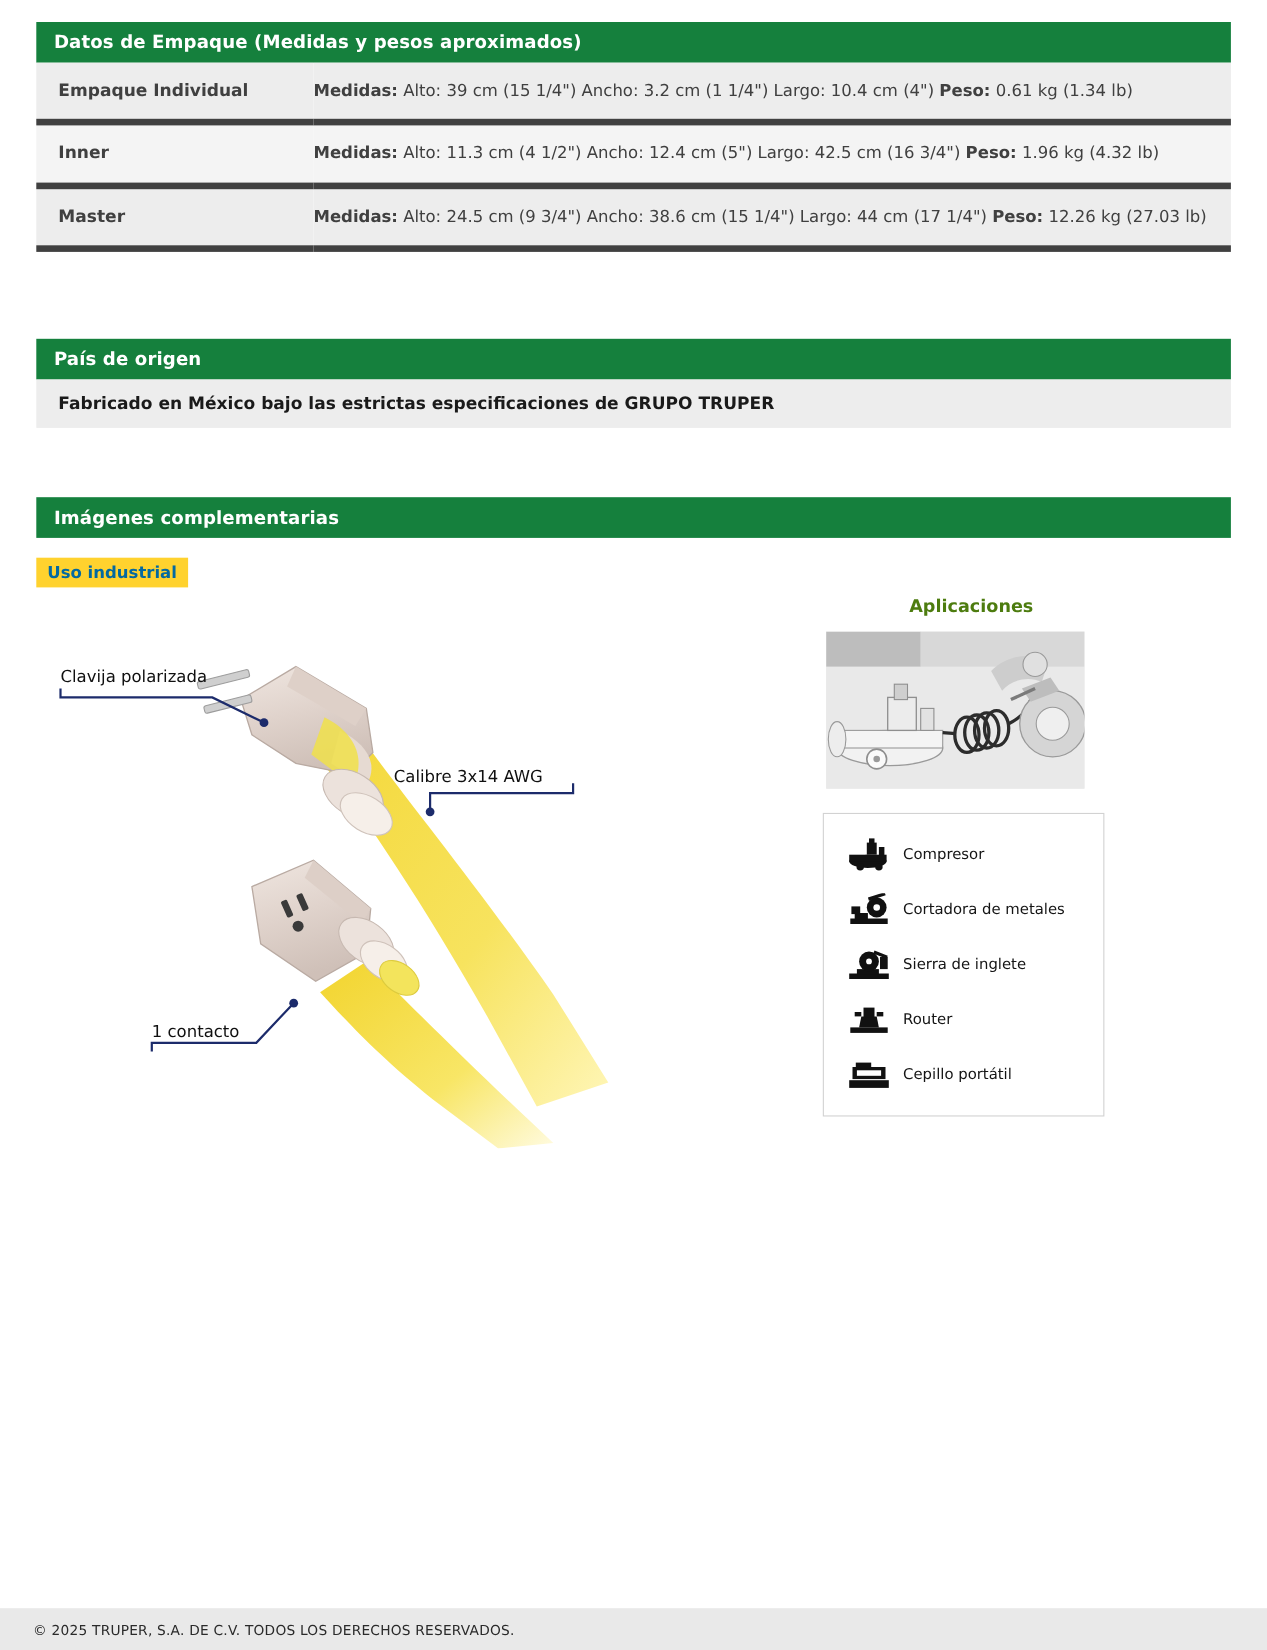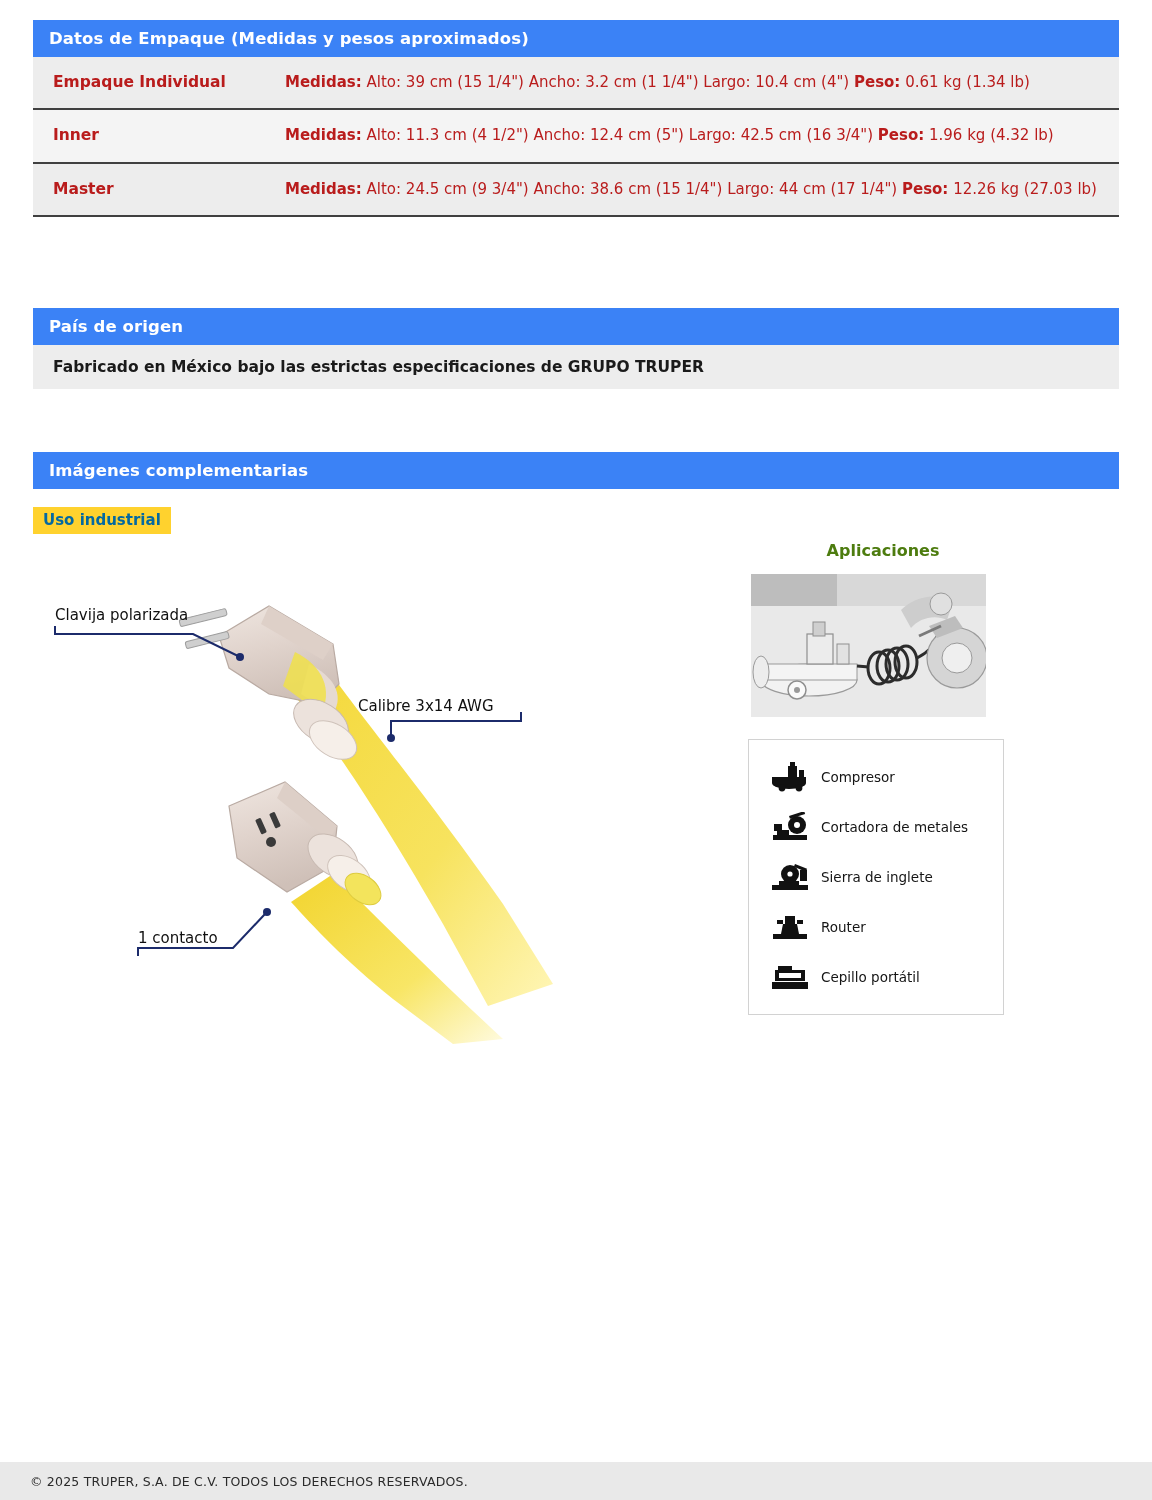--- a/index.html
+++ b/index.html
@@ -17,21 +17,21 @@
   }
 
   .page {
     position: relative;
     width: 1152px;
     height: 1500px;
   }
 
   
   .section-bar {
-    background: #3b82f6;
+    background: #15803d;
     color: #ffffff;
     font-weight: bold;
     font-size: 16.5px;
     padding: 9px 0 9px 16px;
     letter-spacing: .1px;
   }
 
   
   .pack-wrap {
     position: absolute;
@@ -43,23 +43,23 @@
     width: 100%;
     border-collapse: collapse;
     table-layout: fixed;
   }
   .pack-table tr { background: #ededed; }
   .pack-table tr.alt { background: #f4f4f4; }
   .pack-table td {
     padding: 14px 12px 14px 0;
     vertical-align: top;
     font-size: 15px;
-    color: #b91c1c;
+    color: #404040;
     line-height: 1.5;
-    border-bottom: 2px solid #404040;
+    border-bottom: 6px solid #404040;
     margin-left: 24px;
   }
   .pack-table td.label {
     width: 252px;
     font-weight: bold;
     padding-left: 20px;
     font-size: 15.5px;
   }
   .pack-table td.value b { font-weight: bold; }
 

